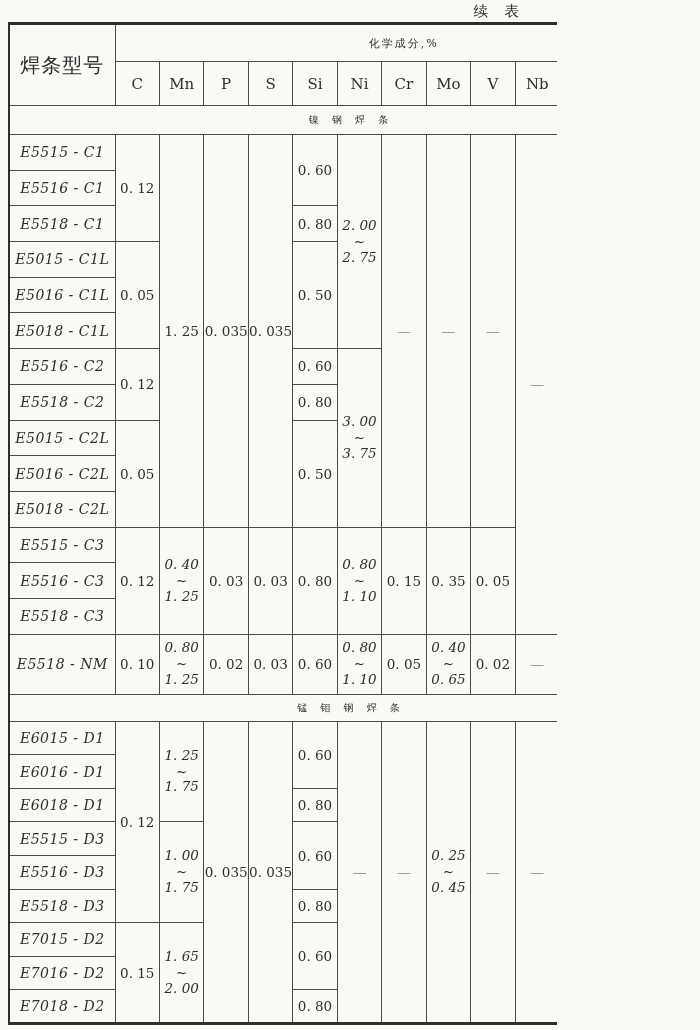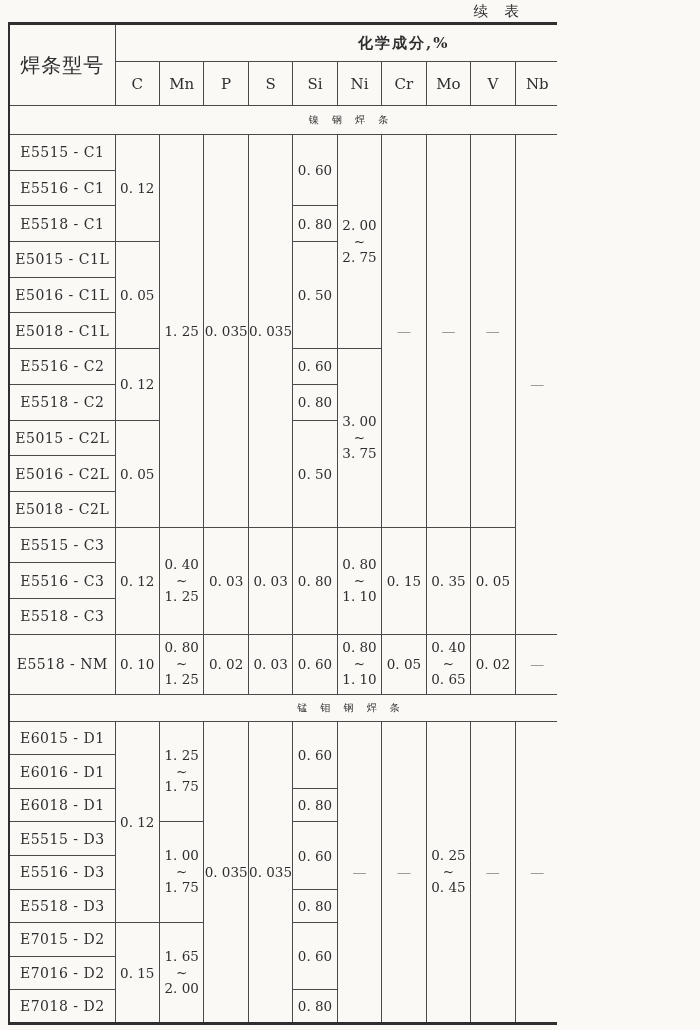--- a/index.html
+++ b/index.html
@@ -29,30 +29,30 @@
     border: 1px solid #4a4a4a;
     text-align: center;
     vertical-align: middle;
     font-weight: normal;
     padding: 0;
     color: #2e2e2e;
   }
   tr.hrow1 { height: 38px; }
   tr.hrow2 { height: 44px; }
   th.model-h { font-size: 20px; letter-spacing: 1px; }
-  th.comp-h { font-size: 15px; letter-spacing: 2px; font-weight: bold; }
+  th.comp-h { font-size: 11px; letter-spacing: 2px; }
   th.el-h { font-size: 15px; }
   tr.section-title td {
     font-size: 10px;
     letter-spacing: 5px;
     border-left: none; border-right: none;
   }
-  td.model { font-size: 14px; letter-spacing: 0.5px; }
+  td.model { font-size: 14px; letter-spacing: 0.5px; font-style: italic; }
   td.val { font-size: 13.5px; }
-  td.range { white-space: pre-line; line-height: 1.18; }
+  td.range { white-space: pre-line; line-height: 1.18; font-style: italic; }
   td.dash { color: #9a9a9a; font-size: 14px; }
 </style>
 </head>
 <body>
 
 <div class="page">
   <div class="continued">续 表</div>
 
   <table class="comp">
     <colgroup>

